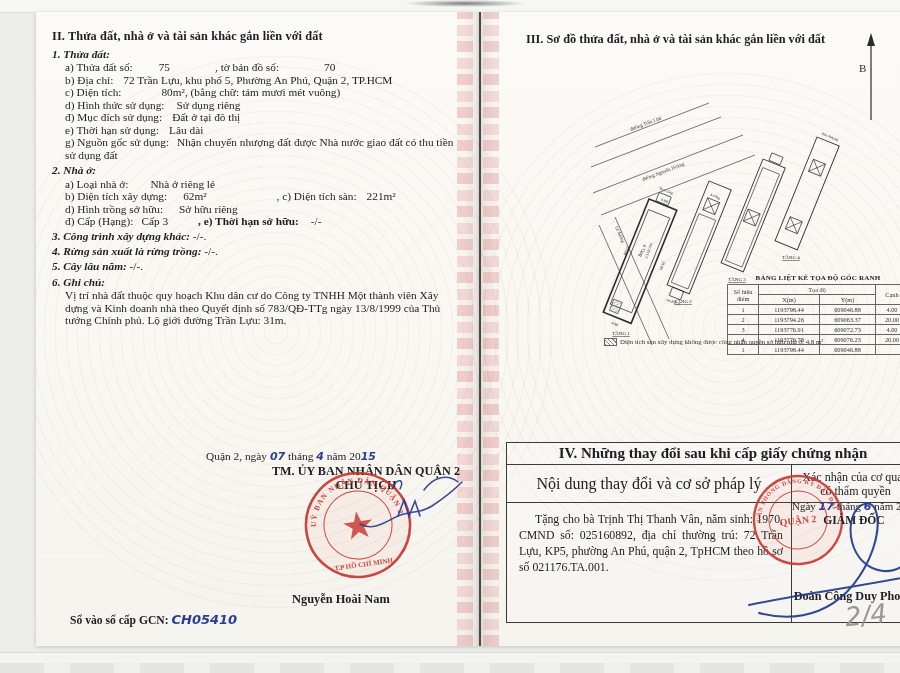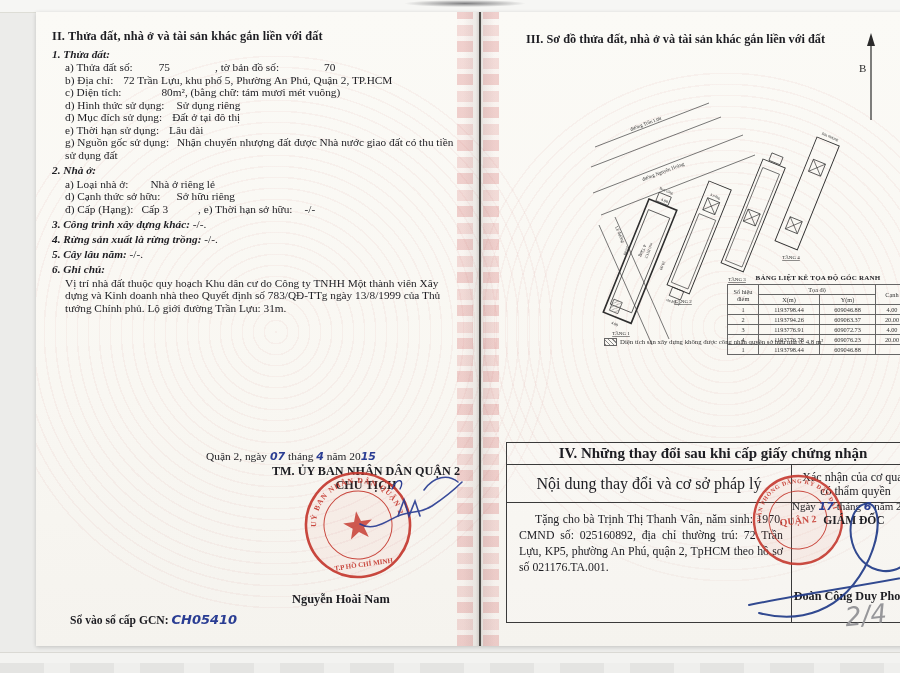--- a/index.html
+++ b/index.html
@@ -30,21 +30,21 @@
   .rp{left:443px;width:520px;}
 
   .lp-content{position:absolute;left:16px;top:18px;width:408px;font-size:11.3px;line-height:12.5px;}
   .doc-title{font-size:12.3px;font-weight:bold;margin-bottom:5px;letter-spacing:.1px;}
   .sec-h{font-weight:bold;font-style:italic;margin:3px 0 1px 0;}
   .item{padding-left:13px;}
   .inline-sec{margin:2.5px 0;}
   .inline-sec .sec-lbl{font-weight:bold;font-style:italic;}
   .para{padding-left:13px;margin-top:1px;text-align:left;}
   .ml8{margin-left:8px;}.ml10{margin-left:10px;}.ml12{margin-left:12px;}.ml16{margin-left:16px;}
-  .ml22{margin-left:22px;}.ml26{margin-left:26px;}.ml30{margin-left:30px;}.ml40{margin-left:40px;}
+  .ml22{margin-left:22px;}.ml26{margin-left:26px;}.ml30{margin-left:30px;font-weight:bold;}.ml40{margin-left:40px;}
   .ml45{margin-left:45px;}.ml70{margin-left:70px;}
 
   .sigblock{position:absolute;left:0;top:0;width:443px;}
   .sig-date{position:absolute;left:170px;top:438px;width:280px;text-align:left;font-size:11.4px;}
   .sig-org{position:absolute;left:180px;top:452px;width:300px;text-align:center;font-weight:bold;font-size:12.2px;}
   .sig-role{position:absolute;left:180px;top:466px;width:300px;text-align:center;font-weight:bold;font-size:12.2px;}
   .sig-name{position:absolute;left:256px;top:580px;width:160px;font-weight:bold;font-size:12.4px;}
   .gcn{position:absolute;left:34px;top:600px;font-size:11.6px;font-weight:bold;}
 
   .hw{font-family:"DejaVu Sans",sans-serif;font-style:italic;color:#2a3d93;font-weight:600;}
@@ -122,21 +122,24 @@
       </div>
       <div class="item">
         <span>g) Nguồn gốc sử dụng:</span><span class="ml8">Nhận chuyển nhượng đất được Nhà nước giao đất có thu tiền sử dụng đất</span>
       </div>
 
       <div class="sec-h">2. Nhà ở:</div>
       <div class="item">
         <span>a) Loại nhà ở:</span><span class="ml22">Nhà ở riêng lẻ</span>
       </div>
       <div class="item">
-        <span>d) Cạnh thức sở hữu:</span><span class="ml16">Sở hữu riêng</span>
+        <span>b) Diện tích xây dựng:</span><span class="ml16">62m²</span><span class="ml70">, c) Diện tích sàn:</span><span class="ml10">221m²</span>
+      </div>
+      <div class="item">
+        <span>d) Hình trồng sở hữu:</span><span class="ml16">Sở hữu riêng</span>
       </div>
       <div class="item">
         <span>đ) Cấp (Hạng):</span><span class="ml8">Cấp 3</span><span class="ml30">, e) Thời hạn sở hữu:</span><span class="ml12">-/-</span>
       </div>
 
       <div class="inline-sec">
         <span class="sec-lbl">3. Công trình xây dựng khác:</span> <span>-/-.</span>
       </div>
       <div class="inline-sec">
         <span class="sec-lbl">4. Rừng sản xuất là rừng trồng:</span> <span>-/-.</span>

